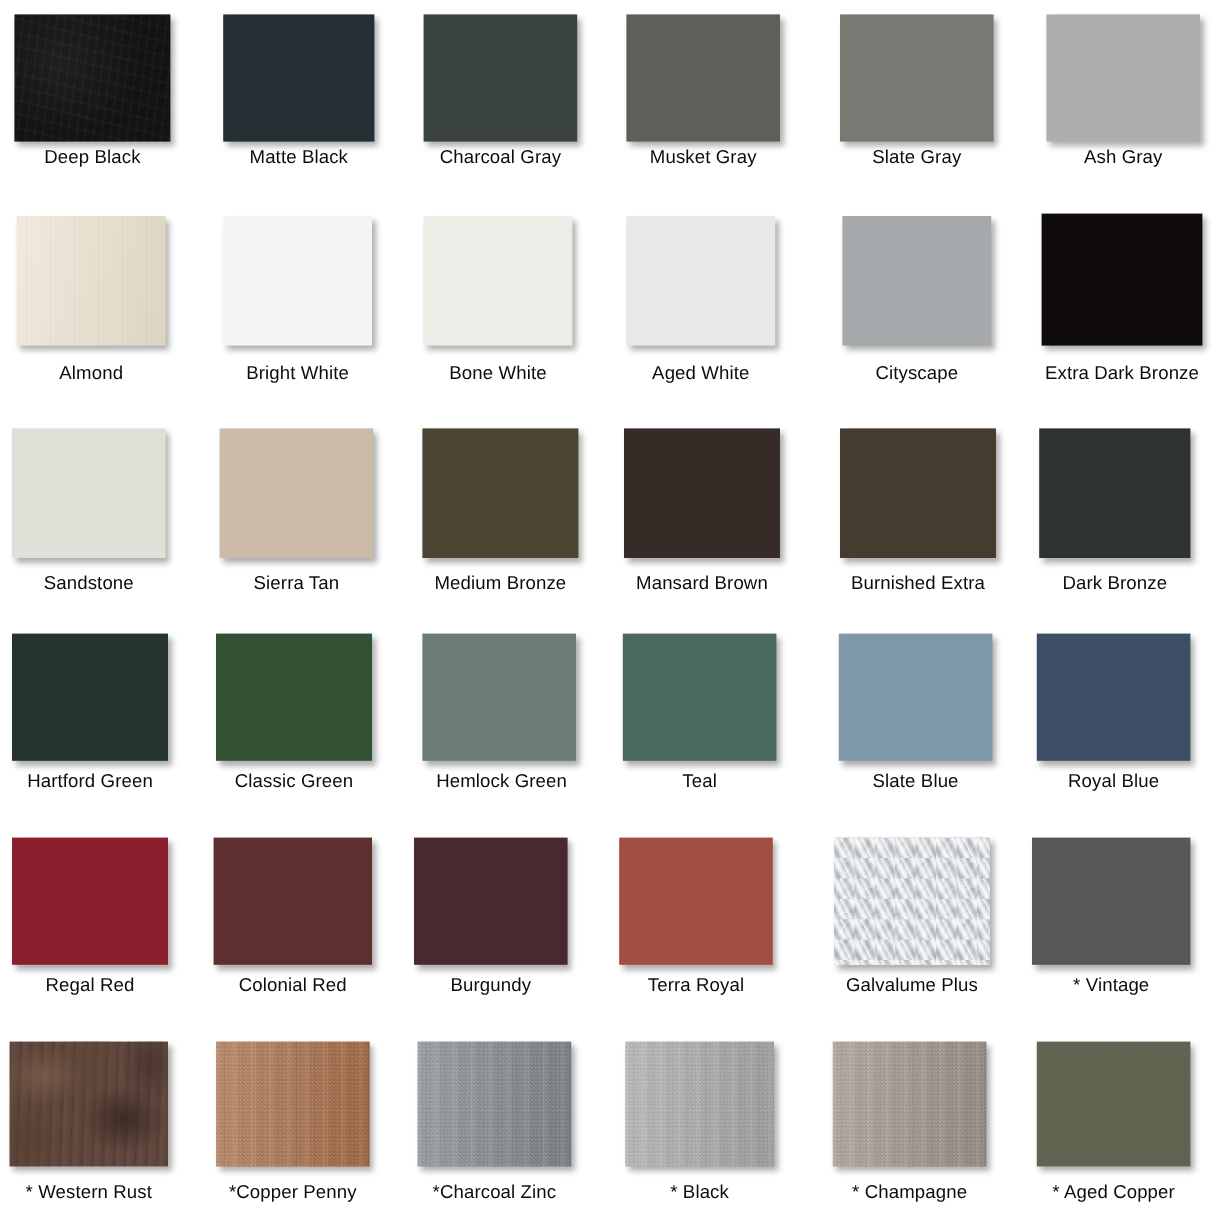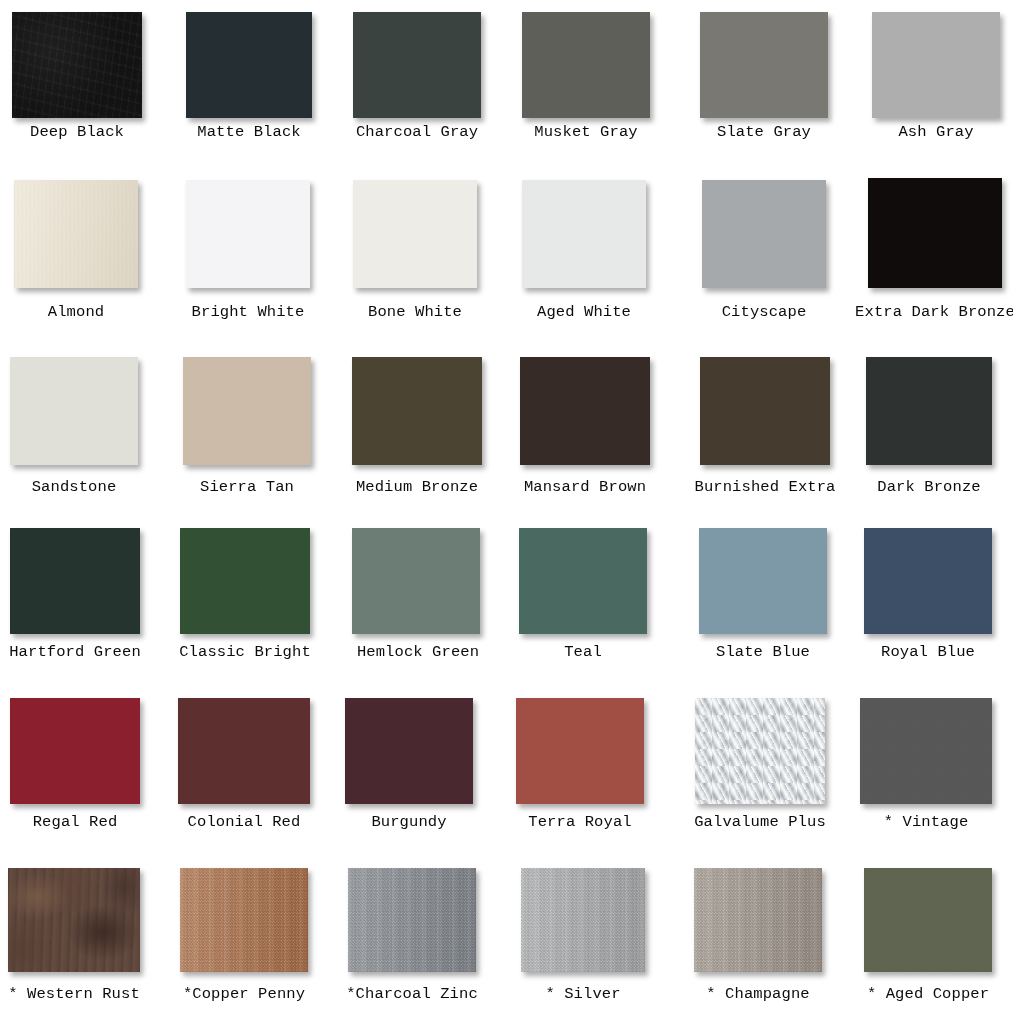--- a/index.html
+++ b/index.html
@@ -12,21 +12,20 @@
     width: 1013px;
     height: 1024px;
     font-family: "Liberation Sans", "DejaVu Sans", sans-serif;
     color: #0d0d0d;
     overflow: hidden;
   }
   #chart {
     position: relative;
     width: 1013px;
     height: 1024px;
-    font-family: Liberation Mono, monospace;
   }
   .swatch-cell {
     position: absolute;
   }
   .swatch {
     position: absolute;
     left: 0;
     top: 0;
     box-shadow: 3px 4px 5px rgba(0,0,0,0.32);
     background-repeat: repeat;
@@ -117,21 +116,21 @@
     <div class="swatch-cell" style="left: 0px; top: 0px; width: 1013px; height: 0px;">
       <div class="swatch" style="left: 866px; top: 357px; width: 126px; height: 108px; background-color: rgb(46, 51, 49);"></div>
       <div class="swatch-label" style="left: 819px; width: 220px; top: 478px;">Dark Bronze</div>
     </div>
     <div class="swatch-cell" style="left: 0px; top: 0px; width: 1013px; height: 0px;">
       <div class="swatch" style="left: 10px; top: 528px; width: 130px; height: 106px; background-color: rgb(38, 52, 47);"></div>
       <div class="swatch-label" style="left: -35px; width: 220px; top: 643px;">Hartford Green</div>
     </div>
     <div class="swatch-cell" style="left: 0px; top: 0px; width: 1013px; height: 0px;">
       <div class="swatch" style="left: 180px; top: 528px; width: 130px; height: 106px; background-color: rgb(49, 80, 52);"></div>
-      <div class="swatch-label" style="left: 135px; width: 220px; top: 643px;">Classic Bright</div>
+      <div class="swatch-label" style="left: 135px; width: 220px; top: 643px;">Classic Green</div>
     </div>
     <div class="swatch-cell" style="left: 0px; top: 0px; width: 1013px; height: 0px;">
       <div class="swatch" style="left: 352px; top: 528px; width: 128px; height: 106px; background-color: rgb(108, 125, 118);"></div>
       <div class="swatch-label" style="left: 308px; width: 220px; top: 643px;">Hemlock Green</div>
     </div>
     <div class="swatch-cell" style="left: 0px; top: 0px; width: 1013px; height: 0px;">
       <div class="swatch" style="left: 519px; top: 528px; width: 128px; height: 106px; background-color: rgb(74, 105, 97);"></div>
       <div class="swatch-label" style="left: 473px; width: 220px; top: 643px;">Teal</div>
     </div>
     <div class="swatch-cell" style="left: 0px; top: 0px; width: 1013px; height: 0px;">
@@ -173,21 +172,21 @@
     <div class="swatch-cell" style="left: 0px; top: 0px; width: 1013px; height: 0px;">
       <div class="swatch" style="left: 180px; top: 868px; width: 128px; height: 104px; background-color: rgb(180, 116, 74); background-image: repeating-linear-gradient(38deg, rgba(255, 255, 255, 0.22) 0px, rgba(255, 255, 255, 0) 1px, rgba(0, 0, 0, 0.1) 2px, rgba(255, 255, 255, 0) 3px), repeating-linear-gradient(-52deg, rgba(255, 255, 255, 0.16) 0px, rgba(0, 0, 0, 0.09) 1px, rgba(255, 255, 255, 0) 2px, rgba(255, 255, 255, 0) 4px), repeating-linear-gradient(90deg, rgba(255, 255, 255, 0.07) 0px, rgba(0, 0, 0, 0.04) 6px, rgba(255, 255, 255, 0) 14px), linear-gradient(95deg, rgba(255, 255, 255, 0.2), rgba(0, 0, 0, 0.1)); background-size: 3px 3px, 4px 4px, 15px 15px, 100% 100%;"></div>
       <div class="swatch-label" style="left: 134px; width: 220px; top: 985px;">*Copper Penny</div>
     </div>
     <div class="swatch-cell" style="left: 0px; top: 0px; width: 1013px; height: 0px;">
       <div class="swatch" style="left: 348px; top: 868px; width: 128px; height: 104px; background-color: rgb(139, 144, 150); background-image: repeating-linear-gradient(38deg, rgba(255, 255, 255, 0.22) 0px, rgba(255, 255, 255, 0) 1px, rgba(0, 0, 0, 0.1) 2px, rgba(255, 255, 255, 0) 3px), repeating-linear-gradient(-52deg, rgba(255, 255, 255, 0.16) 0px, rgba(0, 0, 0, 0.09) 1px, rgba(255, 255, 255, 0) 2px, rgba(255, 255, 255, 0) 4px), repeating-linear-gradient(90deg, rgba(255, 255, 255, 0.07) 0px, rgba(0, 0, 0, 0.04) 6px, rgba(255, 255, 255, 0) 14px), linear-gradient(95deg, rgba(255, 255, 255, 0.2), rgba(0, 0, 0, 0.1)); background-size: 3px 3px, 4px 4px, 15px 15px, 100% 100%;"></div>
       <div class="swatch-label" style="left: 302px; width: 220px; top: 985px;">*Charcoal Zinc</div>
     </div>
     <div class="swatch-cell" style="left: 0px; top: 0px; width: 1013px; height: 0px;">
       <div class="swatch" style="left: 521px; top: 868px; width: 124px; height: 104px; background-color: rgb(179, 181, 182); background-image: repeating-linear-gradient(38deg, rgba(255, 255, 255, 0.22) 0px, rgba(255, 255, 255, 0) 1px, rgba(0, 0, 0, 0.1) 2px, rgba(255, 255, 255, 0) 3px), repeating-linear-gradient(-52deg, rgba(255, 255, 255, 0.16) 0px, rgba(0, 0, 0, 0.09) 1px, rgba(255, 255, 255, 0) 2px, rgba(255, 255, 255, 0) 4px), repeating-linear-gradient(90deg, rgba(255, 255, 255, 0.07) 0px, rgba(0, 0, 0, 0.04) 6px, rgba(255, 255, 255, 0) 14px), linear-gradient(95deg, rgba(255, 255, 255, 0.2), rgba(0, 0, 0, 0.1)); background-size: 3px 3px, 4px 4px, 15px 15px, 100% 100%;"></div>
-      <div class="swatch-label" style="left: 473px; width: 220px; top: 985px;">* Silver</div>
+      <div class="swatch-label" style="left: 473px; width: 220px; top: 985px;">* Black</div>
     </div>
     <div class="swatch-cell" style="left: 0px; top: 0px; width: 1013px; height: 0px;">
       <div class="swatch" style="left: 694px; top: 868px; width: 128px; height: 104px; background-color: rgb(169, 158, 148); background-image: repeating-linear-gradient(38deg, rgba(255, 255, 255, 0.22) 0px, rgba(255, 255, 255, 0) 1px, rgba(0, 0, 0, 0.1) 2px, rgba(255, 255, 255, 0) 3px), repeating-linear-gradient(-52deg, rgba(255, 255, 255, 0.16) 0px, rgba(0, 0, 0, 0.09) 1px, rgba(255, 255, 255, 0) 2px, rgba(255, 255, 255, 0) 4px), repeating-linear-gradient(90deg, rgba(255, 255, 255, 0.07) 0px, rgba(0, 0, 0, 0.04) 6px, rgba(255, 255, 255, 0) 14px), linear-gradient(95deg, rgba(255, 255, 255, 0.2), rgba(0, 0, 0, 0.1)); background-size: 3px 3px, 4px 4px, 15px 15px, 100% 100%;"></div>
       <div class="swatch-label" style="left: 648px; width: 220px; top: 985px;">* Champagne</div>
     </div>
     <div class="swatch-cell" style="left: 0px; top: 0px; width: 1013px; height: 0px;">
       <div class="swatch" style="left: 864px; top: 868px; width: 128px; height: 104px; background-color: rgb(94, 100, 80); background-image: repeating-linear-gradient(45deg, rgba(255, 255, 255, 0.024) 0px, rgba(0, 0, 0, 0.02) 1px, rgba(255, 255, 255, 0) 2px, rgba(255, 255, 255, 0) 3px), repeating-linear-gradient(-45deg, rgba(0, 0, 0, 0.024) 0px, rgba(255, 255, 255, 0.02) 1px, rgba(255, 255, 255, 0) 2px, rgba(255, 255, 255, 0) 3px); background-size: 3px 3px, 3px 3px;"></div>
       <div class="swatch-label" style="left: 818px; width: 220px; top: 985px;">* Aged Copper</div>
     </div>
   </div>

